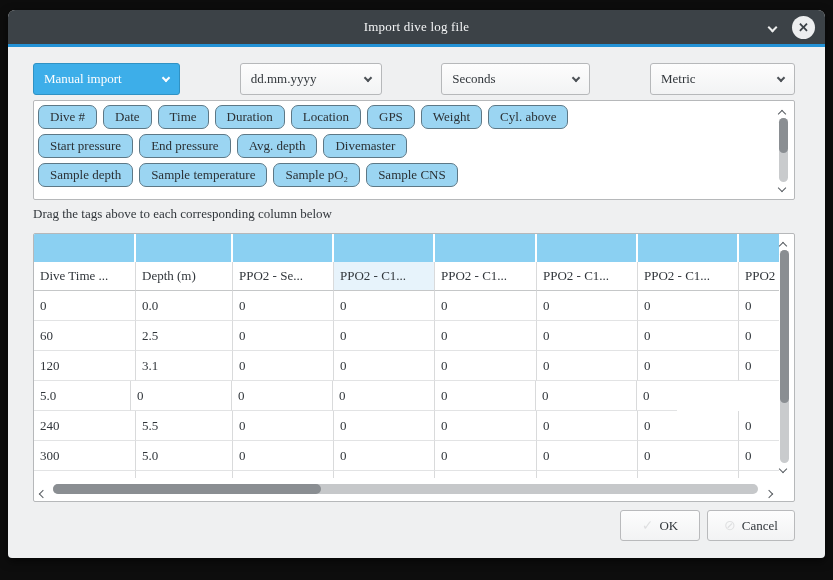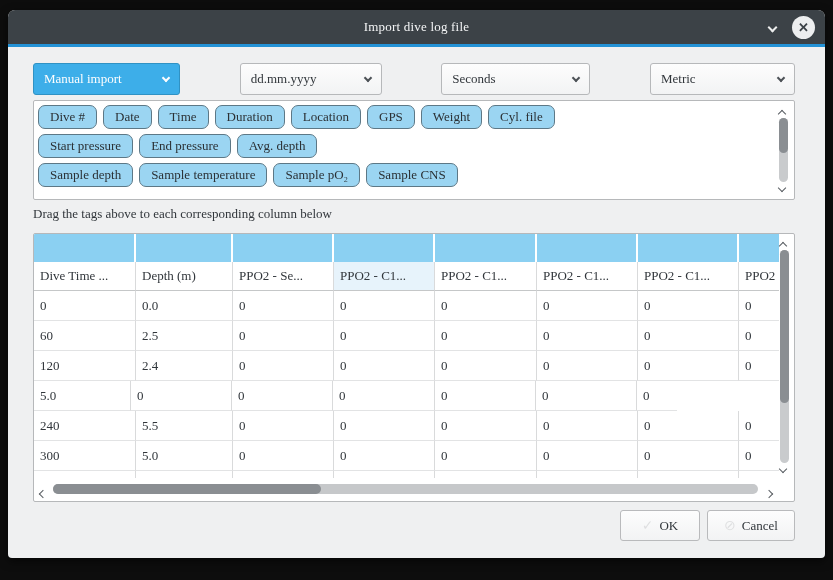--- a/index.html
+++ b/index.html
@@ -156,26 +156,27 @@
   <div class="tagbox">
     <div class="tagrows">
       <div class="tagrow">
         <span class="tag">Dive #</span>
         <span class="tag">Date</span>
         <span class="tag">Time</span>
         <span class="tag">Duration</span>
         <span class="tag">Location</span>
         <span class="tag">GPS</span>
         <span class="tag">Weight</span>
-        <span class="tag">Cyl. file</span>
+        <span class="tag">Cyl. above</span>
       </div>
       <div class="tagrow">
         <span class="tag">Start pressure</span>
         <span class="tag">End pressure</span>
         <span class="tag">Avg. depth</span>
+        <span class="tag">Divemaster</span>
       </div>
       <div class="tagrow">
         <span class="tag">Sample depth</span>
         <span class="tag">Sample temperature</span>
         <span class="tag">Sample pO₂</span>
         <span class="tag">Sample CNS</span>
       </div>
     </div>
     <div class="vscroll">
       <span class="vs-up"><span class="chev up"></span></span>
@@ -225,21 +226,21 @@
         <div class="cell c1">2.5</div>
         <div class="cell c2">0</div>
         <div class="cell c3">0</div>
         <div class="cell c4">0</div>
         <div class="cell c5">0</div>
         <div class="cell c6">0</div>
         <div class="cell c7">0</div>
       </div>
       <div class="row bodyrow">
         <div class="cell c0">120</div>
-        <div class="cell c1">2.4</div>
+        <div class="cell c1">3.1</div>
         <div class="cell c2">0</div>
         <div class="cell c3">0</div>
         <div class="cell c4">0</div>
         <div class="cell c5">0</div>
         <div class="cell c6">0</div>
         <div class="cell c7">0</div>
       </div>
       <div class="row bodyrow">
         <div class="cell c1">5.0</div>
         <div class="cell c2">0</div>

